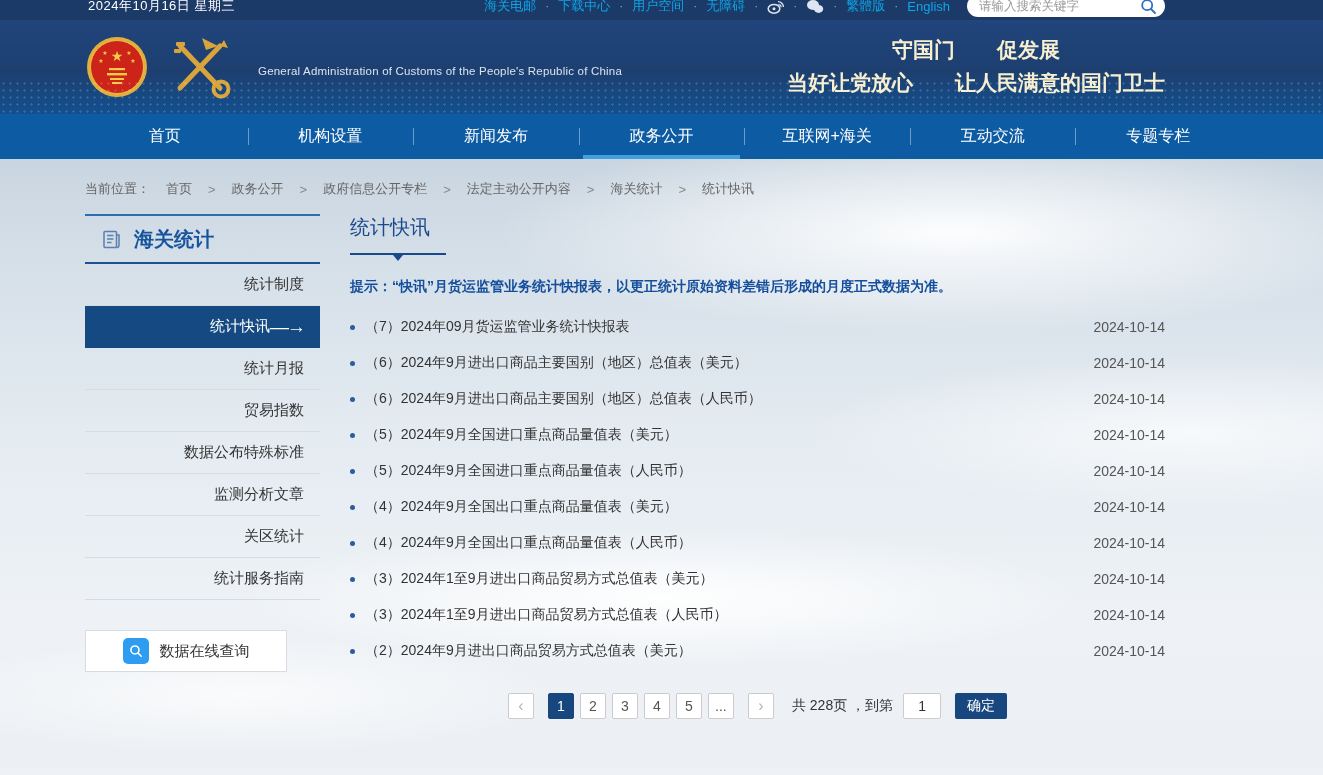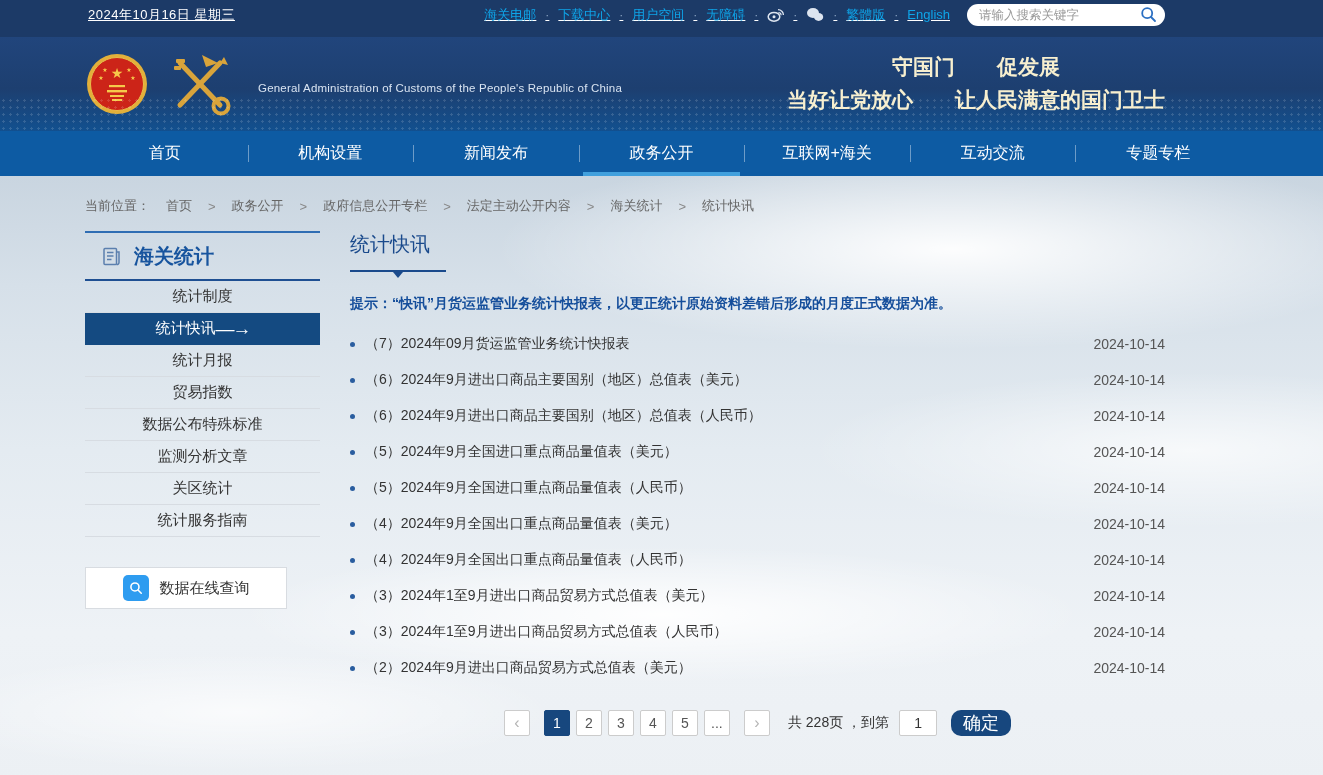--- a/index.html
+++ b/index.html
@@ -1,21 +1,21 @@
 <!DOCTYPE html>
 <html><head>
 <meta charset="utf-8">
 <style>
   * { margin:0; padding:0; box-sizing:border-box; }
   html,body { width:1323px; height:775px; overflow:hidden; }
   body { font-family:"Liberation Sans","DejaVu Sans",sans-serif; background:#eef2f6; }
 
   
-  .topbar { height:37px; background:#1c3a67; color:#fff; display:flex; align-items:center;
-            padding:0 158px 8px 88px; font-size:13px;text-decoration:underline; }
+  .topbar { height:20px; background:#1c3a67; color:#fff; display:flex; align-items:center;
+            padding:0 158px 8px 88px; font-size:13px; }
   .topbar-date { margin-right:auto; letter-spacing:.5px; }
   .topbar-right { display:flex; align-items:center; gap:9px; }
   .toplink { color:#0ea5e9; cursor:pointer; white-space:nowrap; }
   .topdot { color:#8fa6c6; font-size:12px; }
   .search-pill { width:198px; height:22px; background:#fff; border-radius:12px; display:flex;
                  align-items:center; padding:0 8px 0 12px; margin-left:8px; }
   .search-pill input { border:none; outline:none; flex:1; font-size:12.5px; color:#333;
                        font-family:inherit; background:transparent; }
   .search-pill input::placeholder { color:#999; }
 
@@ -55,21 +55,21 @@
   .crumb { color:#666; cursor:pointer; white-space:nowrap; }
   .crumb-sep { color:#888; }
 
   .layout { display:flex; align-items:flex-start; margin:16px 0 0 3px; }
 
   
   .sidebar { width:235px; flex:none; }
   .side-title { display:flex; align-items:center; gap:12px; height:50px; padding-left:16px;
                 color:#17549e; font-size:20px; font-weight:bold;
                 border-top:2px solid #2f6db3; border-bottom:2px solid #1e4f92; }
-  .side-item { height:32px; display:flex; align-items:center; justify-content:center;
+  .side-item { height:42px; display:flex; align-items:center; justify-content:flex-end;
                padding:0 16px; font-size:15px; color:#333; border-bottom:1px solid #d7dce2;
                cursor:pointer; }
   .side-item .arrow { display:none; }
   .side-item.active { background:#144a81; color:#fff; border-bottom-color:#144a81; }
   .side-item.active .arrow { display:inline; font-size:19px; letter-spacing:-2px; }
   .query-box { margin-top:30px; width:202px; height:42px; border:1px solid #d8dce1; background:#fff;
                display:flex; align-items:center; justify-content:center; gap:11px; font-size:15px;
                color:#333; cursor:pointer; }
   .query-icon { width:26px; height:26px; background:#2e9cf0; border-radius:5px; display:flex;
                 align-items:center; justify-content:center; }
@@ -94,21 +94,21 @@
               align-items:center; justify-content:center; font-size:14px; color:#555; cursor:pointer;
               padding:0 6px; border-radius:2px; }
   .page-btn.arrow { color:#b5b5b5; font-size:16px; }
   .page-btn.prev { margin-right:8px; }
   .page-btn.next { margin-left:8px; }
   .page-btn.active { background:#17477e; border-color:#17477e; color:#fff; }
   .total-text { margin:0 4px 0 12px; white-space:nowrap; }
   .goto-input { width:38px; height:26px; border:1px solid #ccc; text-align:center; font-size:14px;
                 color:#333; outline:none; font-family:inherit; border-radius:2px; }
   .confirm-btn { height:26px; padding:0 12px; background:#17477e; color:#fff; border:none;
-                 font-size:18px; border-radius:10px; cursor:pointer; margin-left:8px; font-family:inherit; }
+                 font-size:14px; border-radius:2px; cursor:pointer; margin-left:8px; font-family:inherit; }
 </style>
 </head>
 <body>
 
 <div class="topbar">
   <span class="topbar-date">2024年10月16日 星期三</span>
   <div class="topbar-right">
     <span class="toplink">海关电邮</span>
     <span class="topdot">·</span>
     <span class="toplink">下载中心</span>

